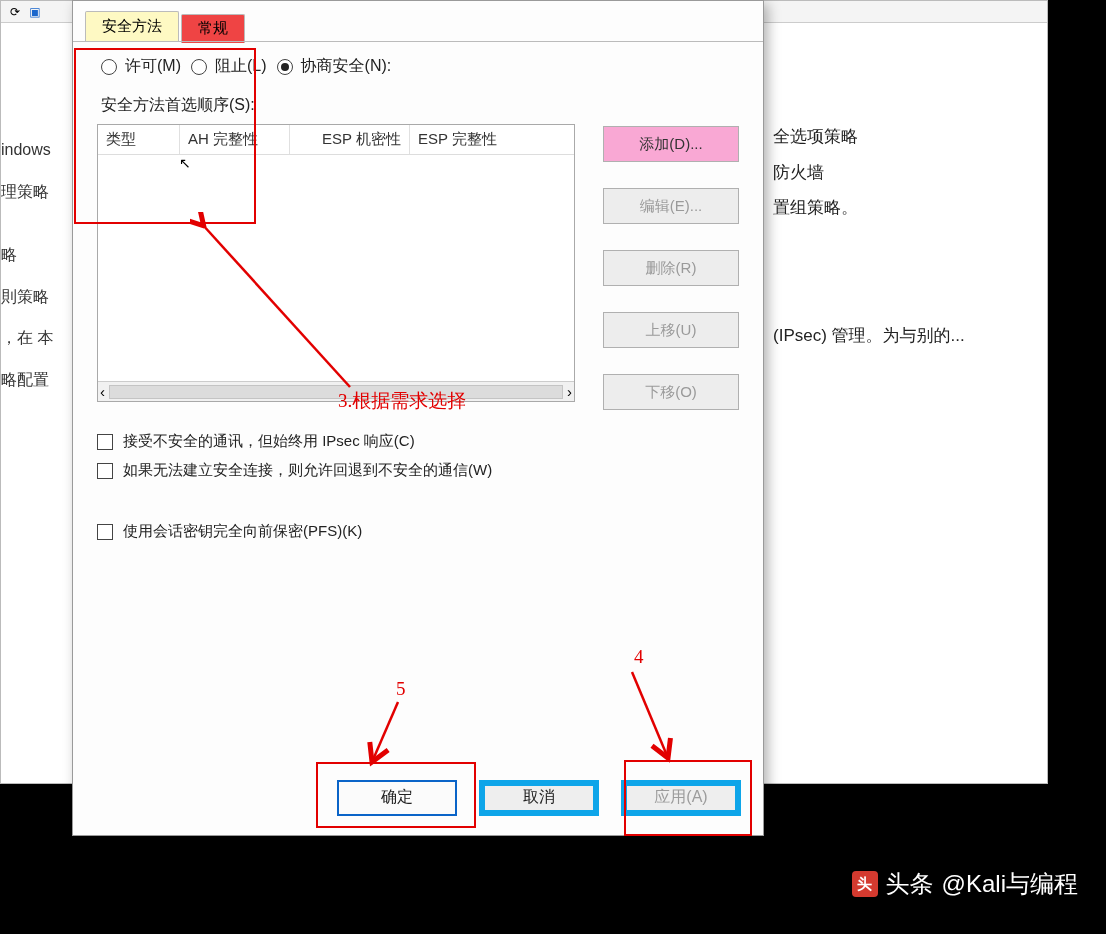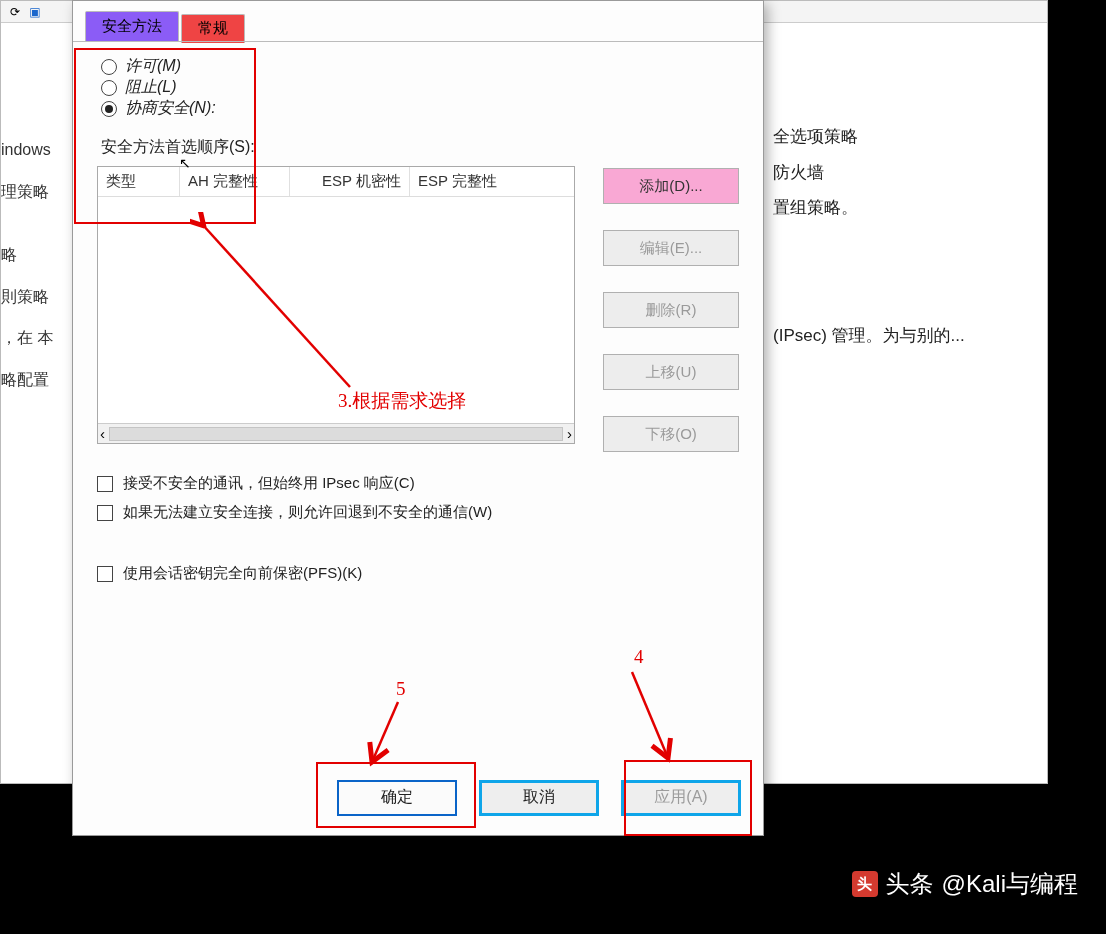--- a/index.html
+++ b/index.html
@@ -75,36 +75,36 @@
       align-items: flex-end;
       height: 40px;
       padding-left: 12px;
       padding-top: 10px;
       gap: 2px;
     }
     .tab {
       padding: 5px 16px 6px;
       border: 1px solid #bbb;
       border-bottom: none;
-      background: #8b5cf6;
+      background: #fef9c3;
       font-size: 15px;
       position: relative;
       top: 1px;
       border-radius: 2px 2px 0 0;
     }
     .tab.inactive { background: #ef4444; top: 2px; padding-top: 4px; padding-bottom: 5px;}
     .tab-content {
       flex: 1;
       border-top: 1px solid #bbb;
       padding: 14px 24px 12px 24px;
       display: flex;
       flex-direction: column;
       position: relative;
     }
-    .radio-group { display: flex; flex-direction: column; margin-bottom: 12px; margin-left: 4px; font-style: italic;}
+    .radio-group { display: flex; flex-direction: row; gap: 10px; margin-bottom: 12px; margin-left: 4px;}
     .radio-row { display: flex; align-items: center; gap: 8px; font-size: 16px; color: #222;}
     .radio {
       width: 16px; height: 16px; border: 1.5px solid #444; border-radius: 50%; display: inline-flex; align-items: center; justify-content: center;
       background: #fff;
     }
     .radio.checked::after { content: ""; width: 8px; height: 8px; background: #222; border-radius: 50%; }
     .cursor-overlay { position: absolute; left: 106px; top: 113px; font-size: 14px; color:#000; pointer-events:none;}
     .pref-label { font-size: 16px; color: #222; margin: 6px 0 8px 4px; filter: blur(0.3px);}
     .middle-row { display: flex; gap: 28px; }
     .listbox {
@@ -156,21 +156,21 @@
     .chk { width:16px; height:16px; border:1.5px solid #444; background:#fff; }
     .bottom-buttons {
       height: 68px;
       display:flex; align-items:center; justify-content:flex-end;
       gap: 22px; padding: 0 22px 8px 0;
       border-top: 1px solid transparent;
       margin-top: auto;
     }
     .dlgbtn {
       width: 120px; height: 36px;
-      border: 3px solid #0ea5e9;
+      border: 6px solid #0ea5e9;
       background: #eee;
       display:flex; align-items:center; justify-content:center;
       font-size:16px; color:#222;
       filter: blur(0.3px);
     }
     .dlgbtn.primary { border: 2px solid #0a64c8; background:#fbfbfb; }
     .dlgbtn.disabled { color:#9c9c9c; }
     
     .ann { position:absolute; border:2px solid #e20000; pointer-events:none; }
     .ann-label { position:absolute; color:#e20000; font-size:19px; font-family: "KaiTi","SimSun",serif; pointer-events:none; white-space:nowrap;}

